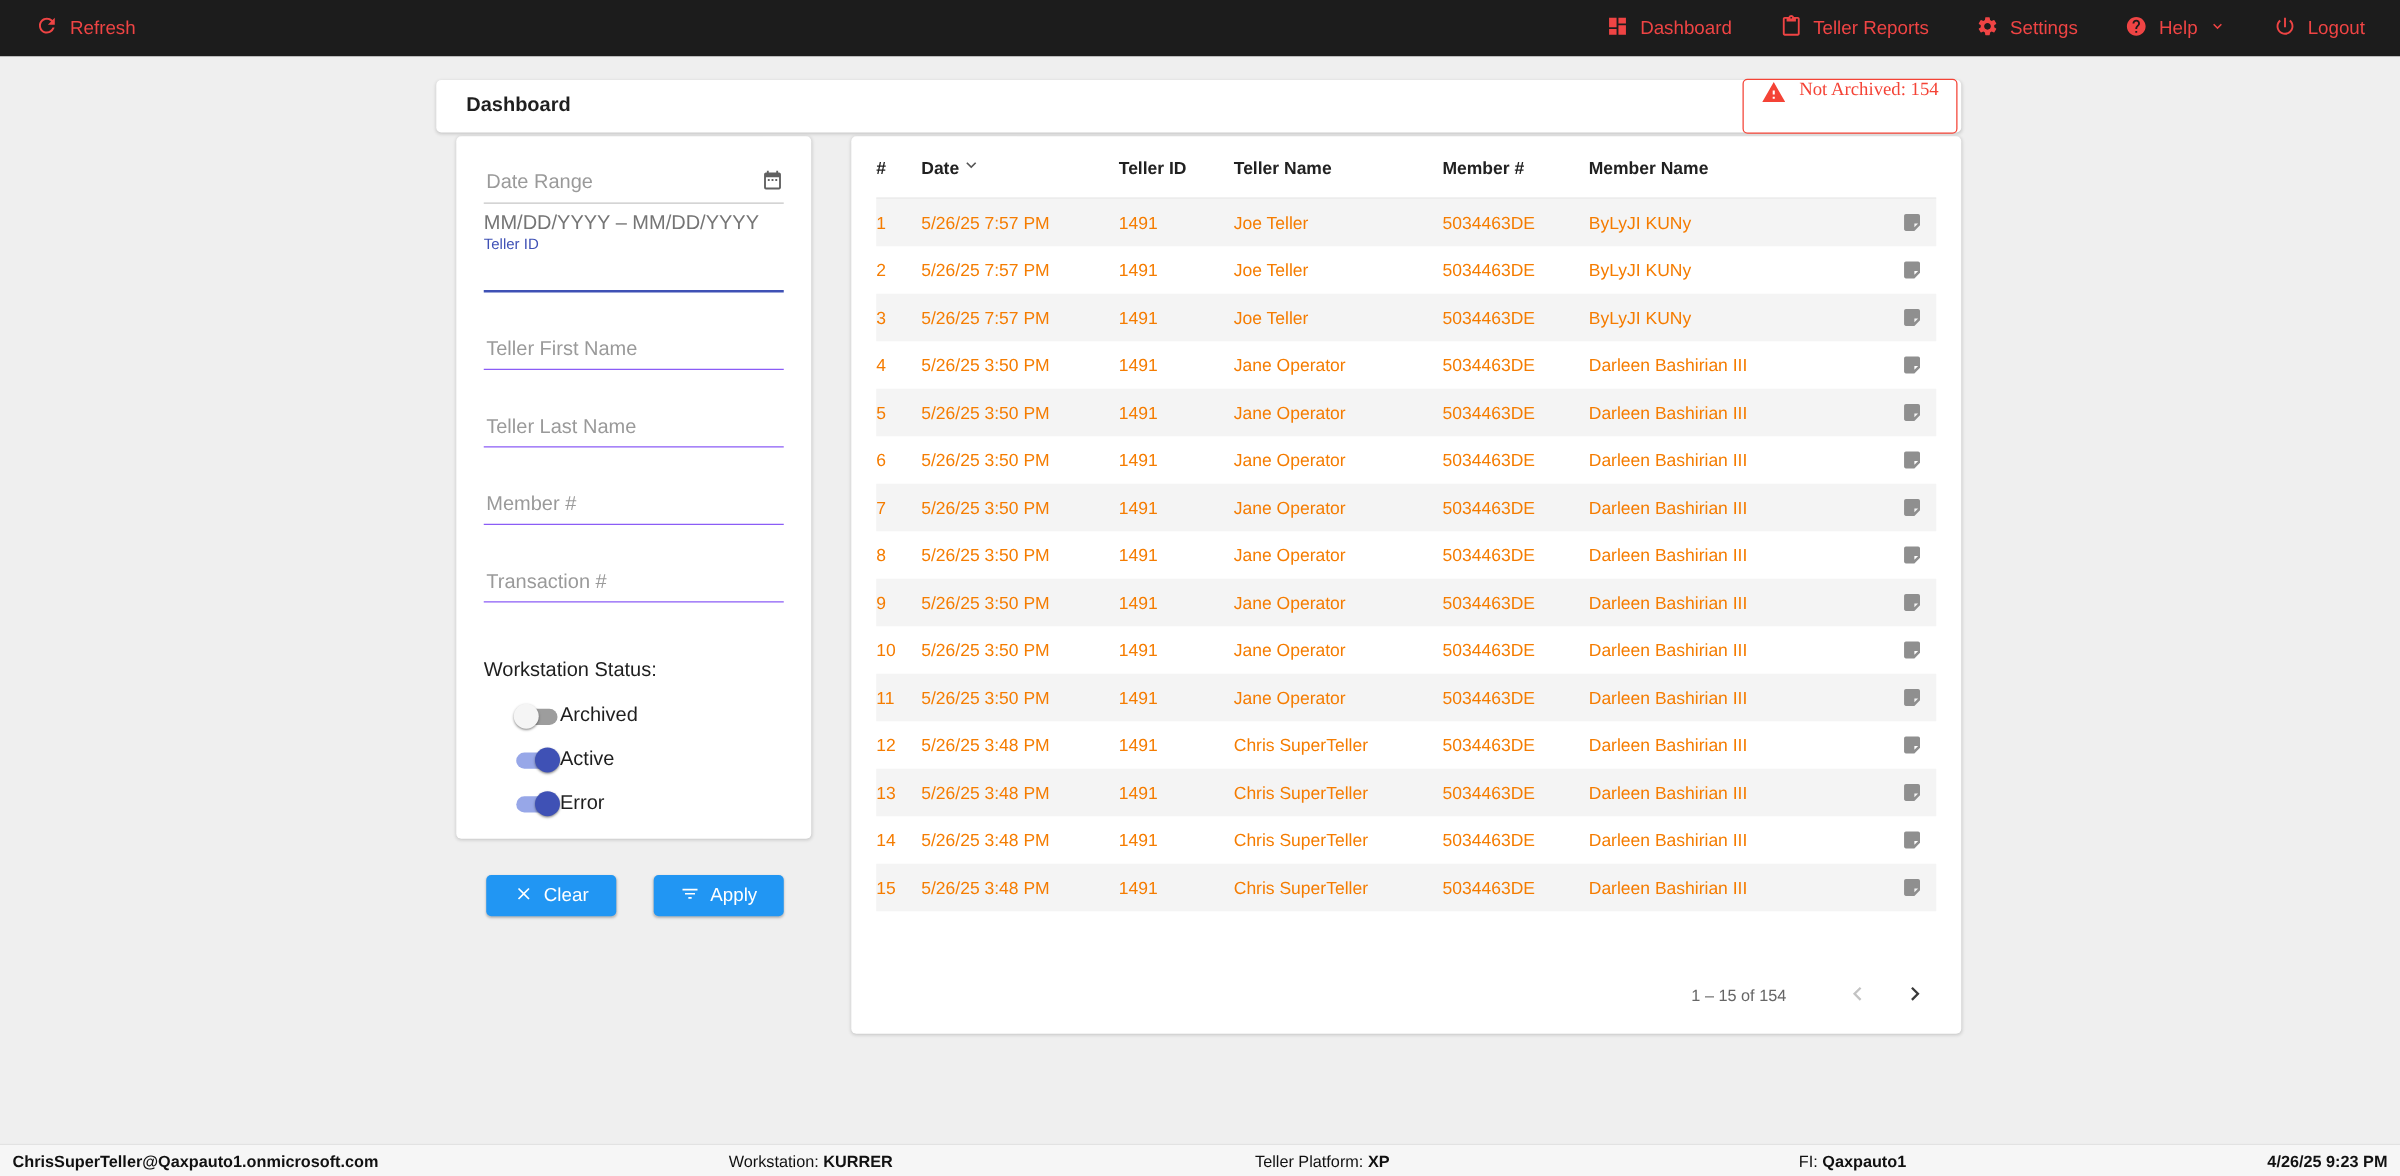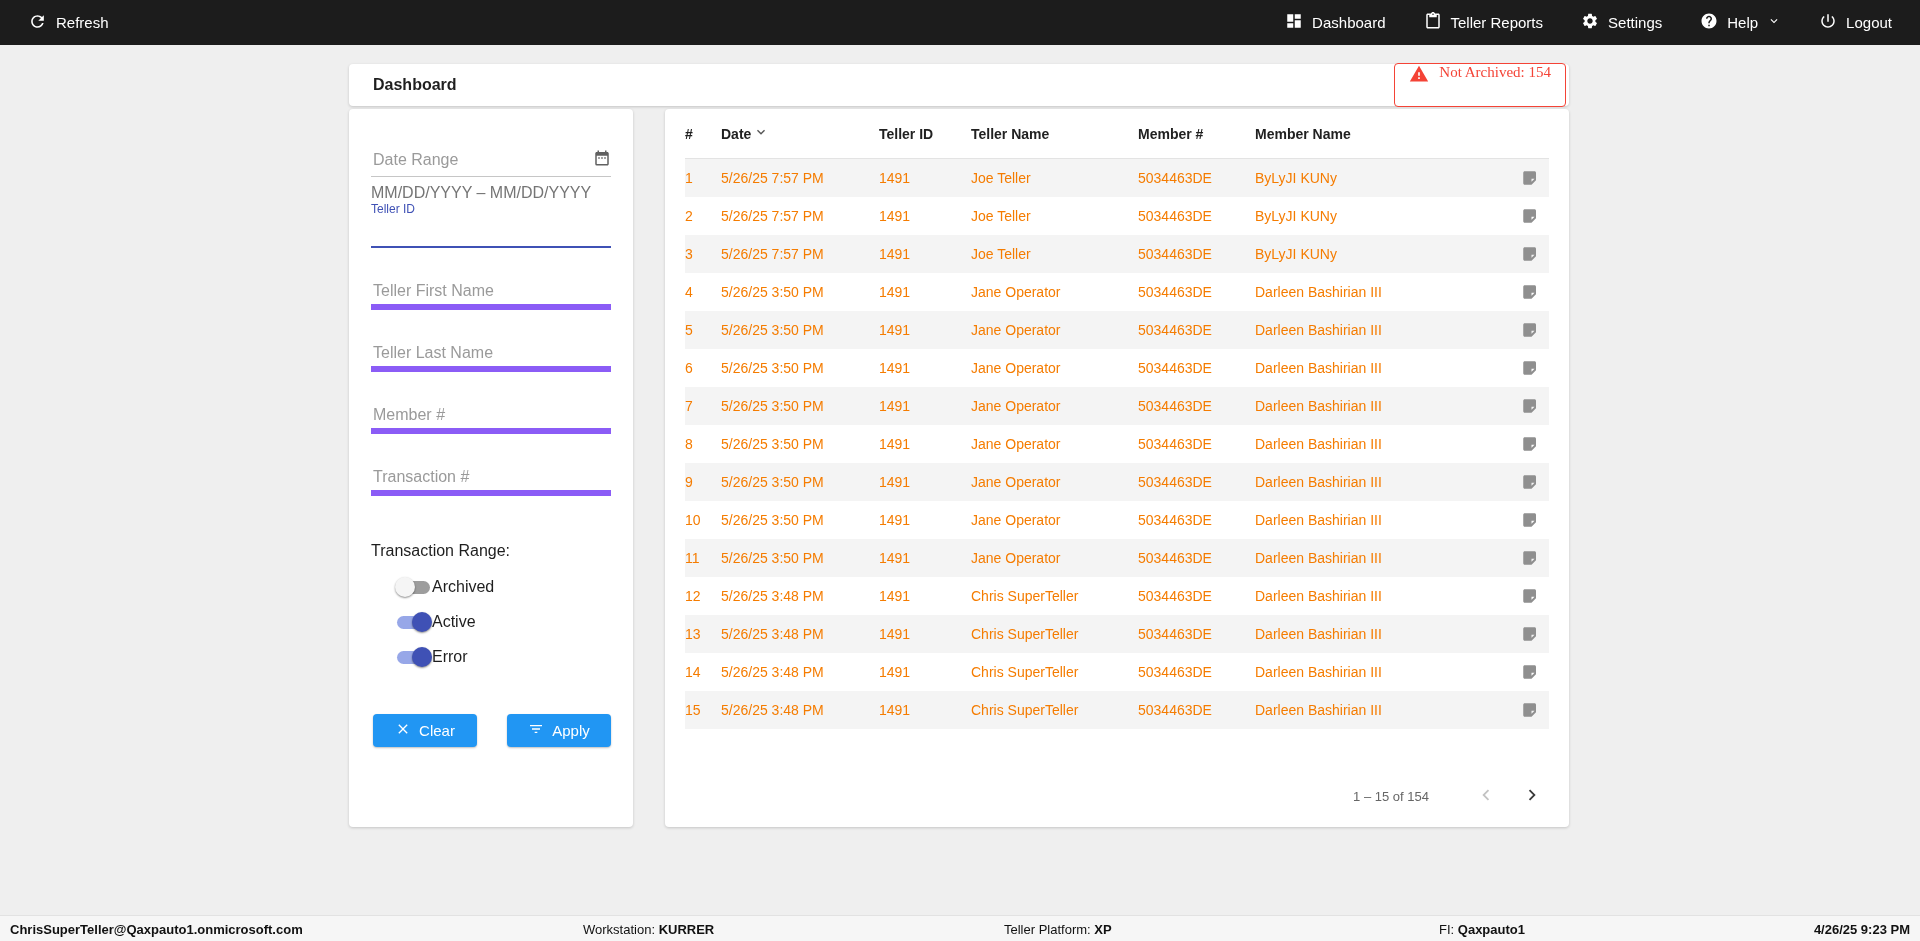--- a/index.html
+++ b/index.html
@@ -10,48 +10,48 @@
   html,body{margin:0;padding:0;}
   body{
     width:1920px;height:941px;position:relative;overflow:hidden;
     background:var(--page-bg);font-family:"Liberation Sans",sans-serif;color:#222;
   }
   svg{fill:currentColor;flex:none;}
 
   
   .topbar{height:45px;background:var(--topbar-bg);color:#fff;display:flex;
     align-items:center;justify-content:space-between;padding:0 26px;}
-  .tb-btn{background:none;border:none;color:#ffffff;font:15px "Liberation Sans",sans-serif;
+  .tb-btn{background:none;border:none;color:#ef4444;font:15px "Liberation Sans",sans-serif;
     display:flex;align-items:center;gap:9px;cursor:pointer;padding:6px 2px;}
   .topnav{display:flex;gap:34px;align-items:center;}
 
   
   .content{margin:19px 0 0 349px;width:1220px;}
   .card{background:#fff;border-radius:4px;box-shadow:0 1px 3px rgba(0,0,0,.18);}
   .header-card{height:42px;display:flex;align-items:center;justify-content:space-between;
     padding:0 2px 0 24px;margin-bottom:3px;}
   .page-title{font-weight:bold;font-size:16px;color:#1f1f1f;}
   .badge{border:1px solid var(--red);color:var(--red);background:#fff;height:44px;
     border-radius:4px;display:flex;gap:10px;padding:0 14px;
     font-size:15px;margin-right:1px;font-family:Liberation Serif, serif;}
 
   .body-row{display:flex;gap:32px;}
 
   
-  .filter-card{width:284px;min-width:284px;height:718px;padding:40px 22px;}
+  .filter-card{width:284px;min-width:284px;height:562px;padding:26px 22px;margin-left:16px;}
   .date-wrap{display:flex;align-items:center;border-bottom:1px solid #c6c6c6;padding-bottom:6px;}
   .date-wrap input{flex:1;border:none;outline:none;font-size:16px;background:transparent;color:#333;}
   input::placeholder{color:#9a9a9a;}
   .icon-btn{background:none;border:none;padding:0;cursor:pointer;color:#616161;display:flex;}
   .helper{font-size:16px;color:#757575;margin-top:7px;}
   .tellerid-label{font-size:12px;color:var(--indigo);display:block;}
   .tellerid-input{width:100%;border:none;border-bottom:2px solid var(--indigo);height:32px;
     outline:none;font-size:16px;background:transparent;}
   .text-field{margin-top:30px;}
-  .text-field input{width:100%;border:none;border-bottom:6px solid #8b5cf6;height:32px;
+  .text-field input{width:100%;border:none;border-bottom:1px solid #8b5cf6;height:32px;
     font-size:16px;outline:none;background:transparent;color:#4c1d95;}
   .status-label{margin-top:46px;font-size:16px;color:#1e1e1e;}
   .toggles{margin-top:16px;display:flex;flex-direction:column;gap:13px;padding-left:24px;}
   .toggle{display:flex;align-items:center;cursor:pointer;height:22px;}
   .switch{position:relative;width:37px;height:20px;}
   .switch .track{position:absolute;left:2px;top:4px;width:33px;height:13px;border-radius:7px;background:#9d9d9d;}
   .switch .thumb{position:absolute;top:0;left:0;width:20px;height:20px;border-radius:50%;
     background:#f5f5f5;box-shadow:0 1px 2px rgba(0,0,0,.45);}
   .toggle.on .track{background:#97a7e8;}
   .toggle.on .thumb{left:17px;background:var(--indigo);}
@@ -188,21 +188,21 @@
       <div class="text-field">
         <input type="text" placeholder="Teller Last Name" style="">
       </div>
       <div class="text-field">
         <input type="text" placeholder="Member #" style="">
       </div>
       <div class="text-field">
         <input type="text" placeholder="Transaction #" style="">
       </div>
 
-      <div class="status-label">Transaction Range:</div>
+      <div class="status-label">Workstation Status:</div>
 
       <div class="toggles">
         <div class="toggle">
           <span class="switch">
               <span class="track"></span>
               <span class="thumb"></span>
             </span>
           <span class="toggle-label">Archived</span>
         </div>
         <div class="toggle on">

